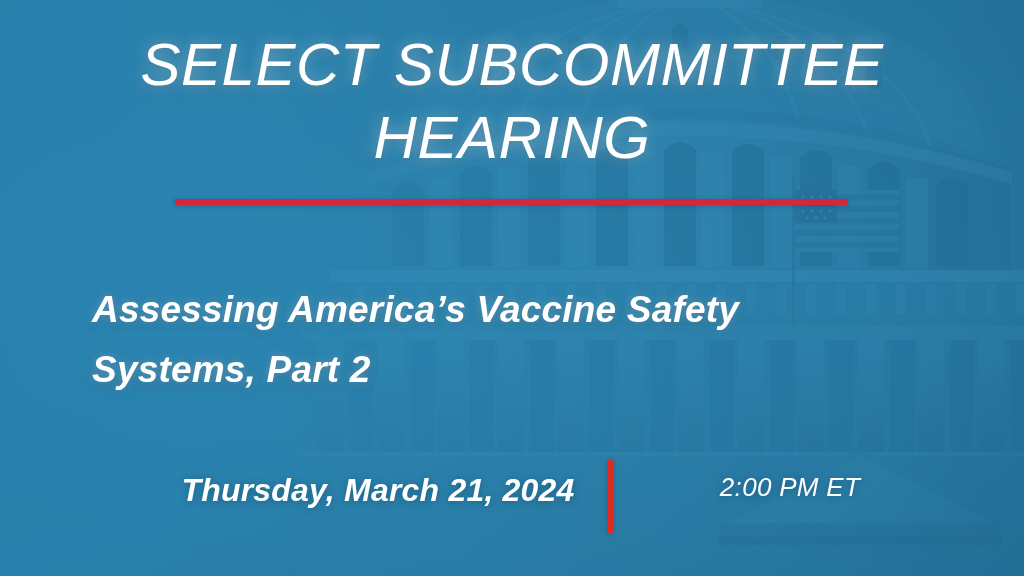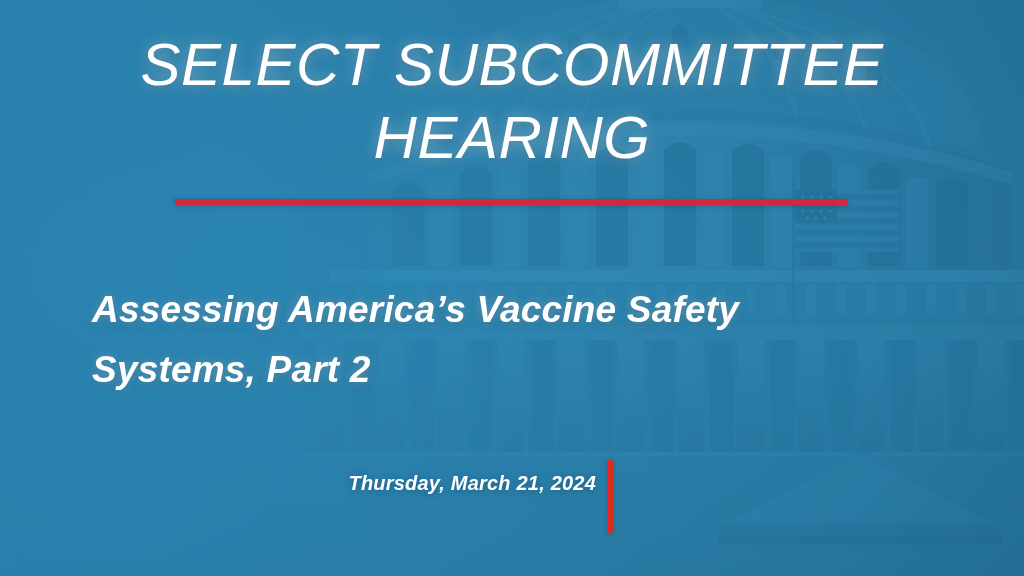--- a/index.html
+++ b/index.html
@@ -105,26 +105,26 @@
 
   .footer-row {
     position: absolute;
     left: 0;
     top: 458px;
     width: 1024px;
     height: 78px;
   }
   .date {
     position: absolute;
-    left: 176px;
+    left: 168px;
     top: 14px;
     width: 420px;
-    text-align: right;
+    text-align: center;
     color: #ffffff;
-    font-size: 20px;
+    font-size: 32px;
     font-weight: 700;
     font-style: italic;
     letter-spacing: 0.2px;
     text-shadow: 0 1px 7px rgba(10,50,75,0.38);
   }
   .rule-v {
     position: absolute;
     left: 607px;
     top: 2px;
     width: 6px;
@@ -346,16 +346,17 @@
 HEARING</div>
 
     <div class="rule-h"></div>
 
     <div class="subtitle">Assessing America’s Vaccine Safety
 Systems, Part 2</div>
 
     <div class="footer-row">
       <div class="date">Thursday, March 21, 2024</div>
       <div class="rule-v"></div>
+      <div class="time">2:00 PM ET</div>
     </div>
 
   </div>
 </div>
 
 </body></html>

